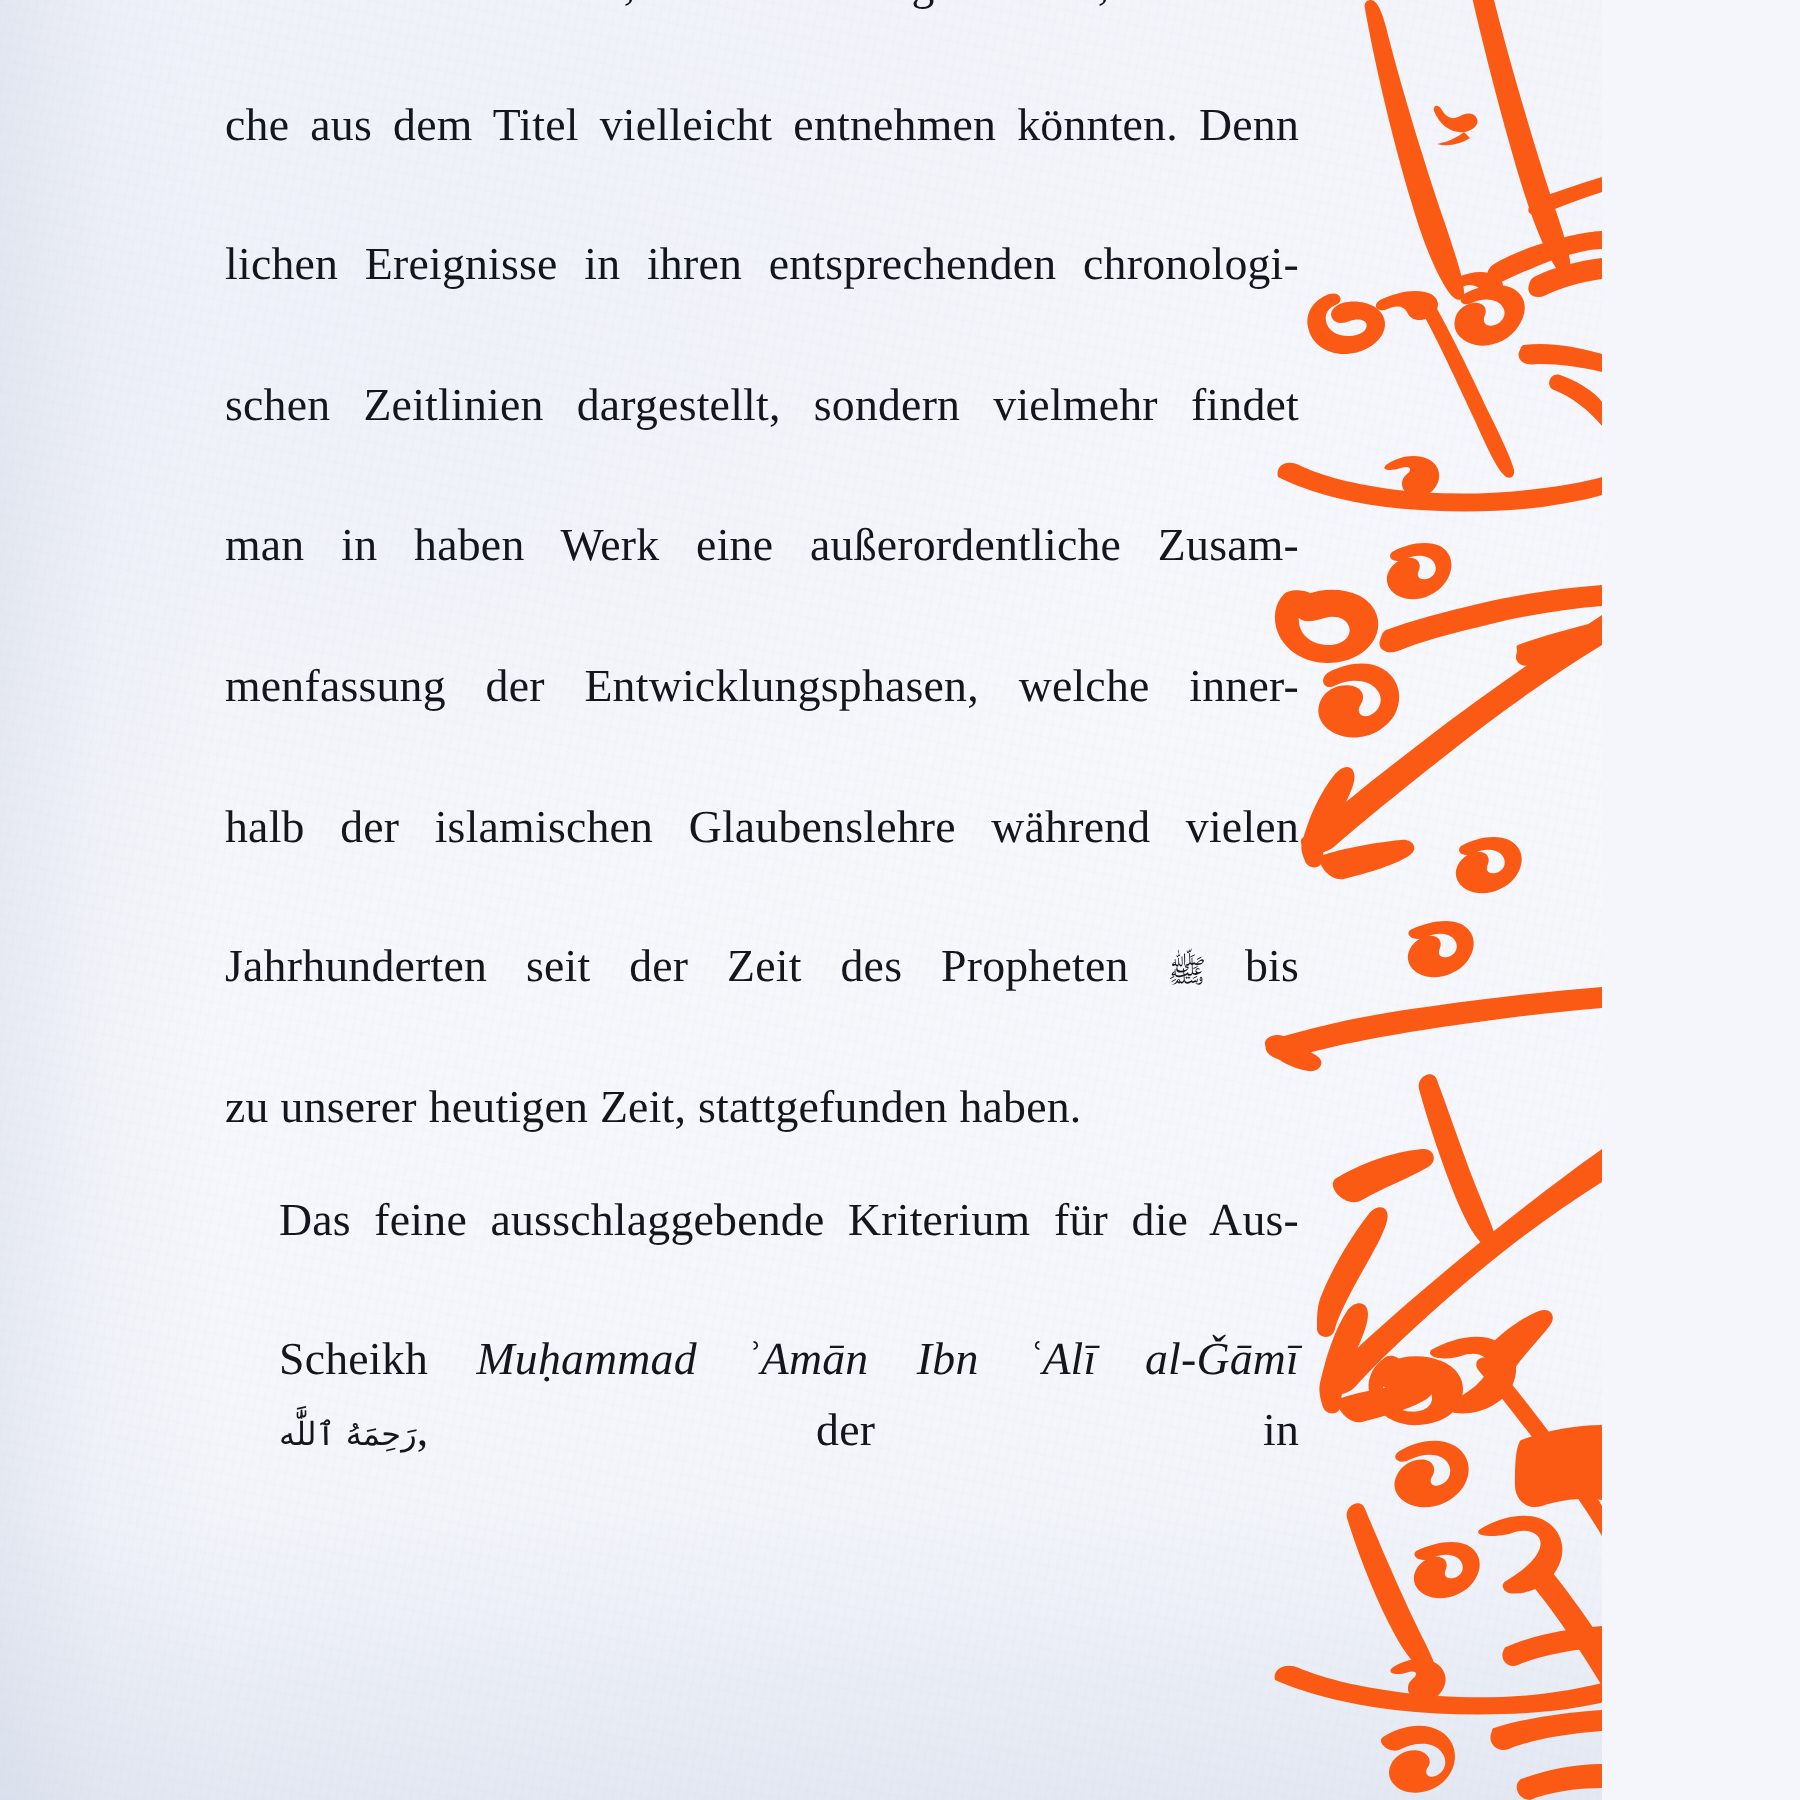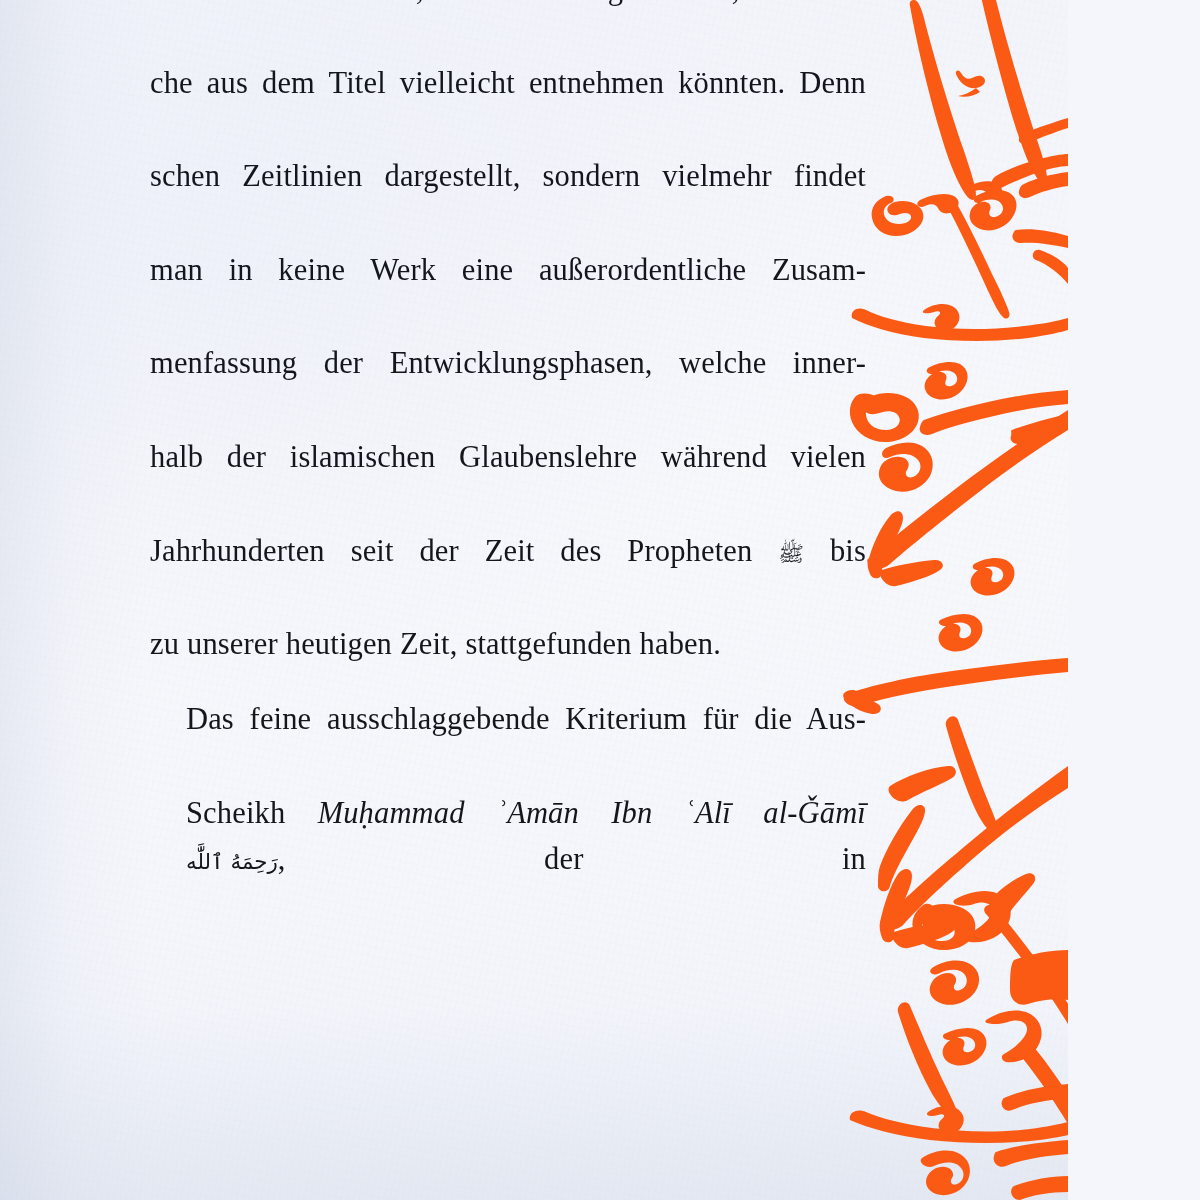--- a/index.html
+++ b/index.html
@@ -114,22 +114,23 @@
 
   <div class="paper-grain"></div>
   <div class="paper-shade-left"></div>
   <div class="paper-shade-bottom"></div>
 
   <div class="text-column">
 
     <p class="para">
       <span class="ln">schaftliche Perle vor, dessen Wert größer ist, als man-</span>
       <span class="ln">che aus dem Titel vielleicht entnehmen könnten. Denn</span>
+      <span class="ln">lichen Ereignisse in ihren entsprechenden chronologi-</span>
       <span class="ln">schen Zeitlinien dargestellt, sondern vielmehr findet</span>
-      <span class="ln">man in keine Werk eine außerordentliche Zusam-</span>
+      <span class="ln">man in haben Werk eine außerordentliche Zusam-</span>
       <span class="ln">menfassung der Entwicklungsphasen, welche inner-</span>
       <span class="ln">halb der islamischen Glaubenslehre während vielen</span>
       <span class="ln"><span>Jahrhunderten seit der Zeit des Propheten</span>
         <span class="honorific">ﷺ</span>
         <span>bis</span></span>
       <span class="ln last">zu unserer heutigen Zeit, stattgefunden haben.</span>
     </p>
 
     <p class="para indented">
       <span class="ln">Das feine ausschlaggebende Kriterium für die Aus-</span>

